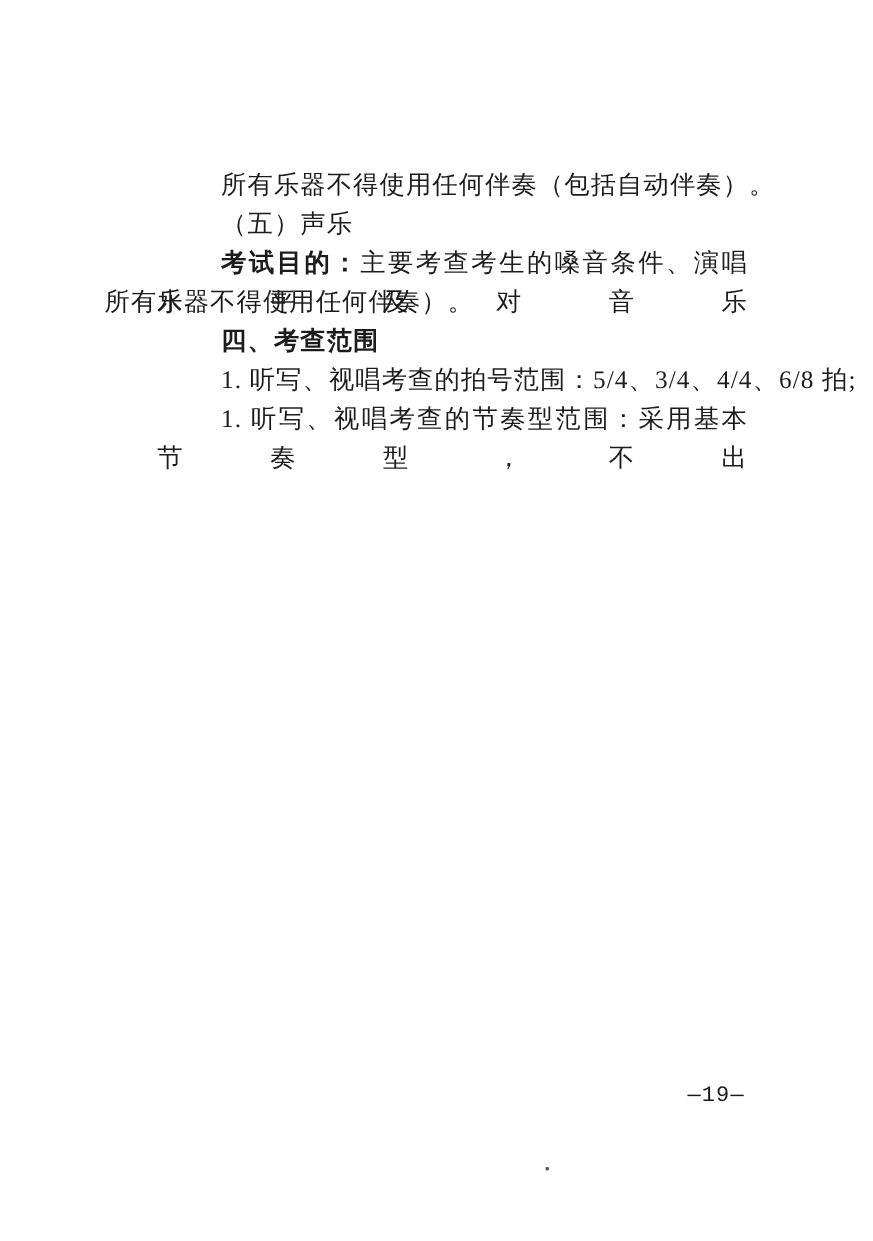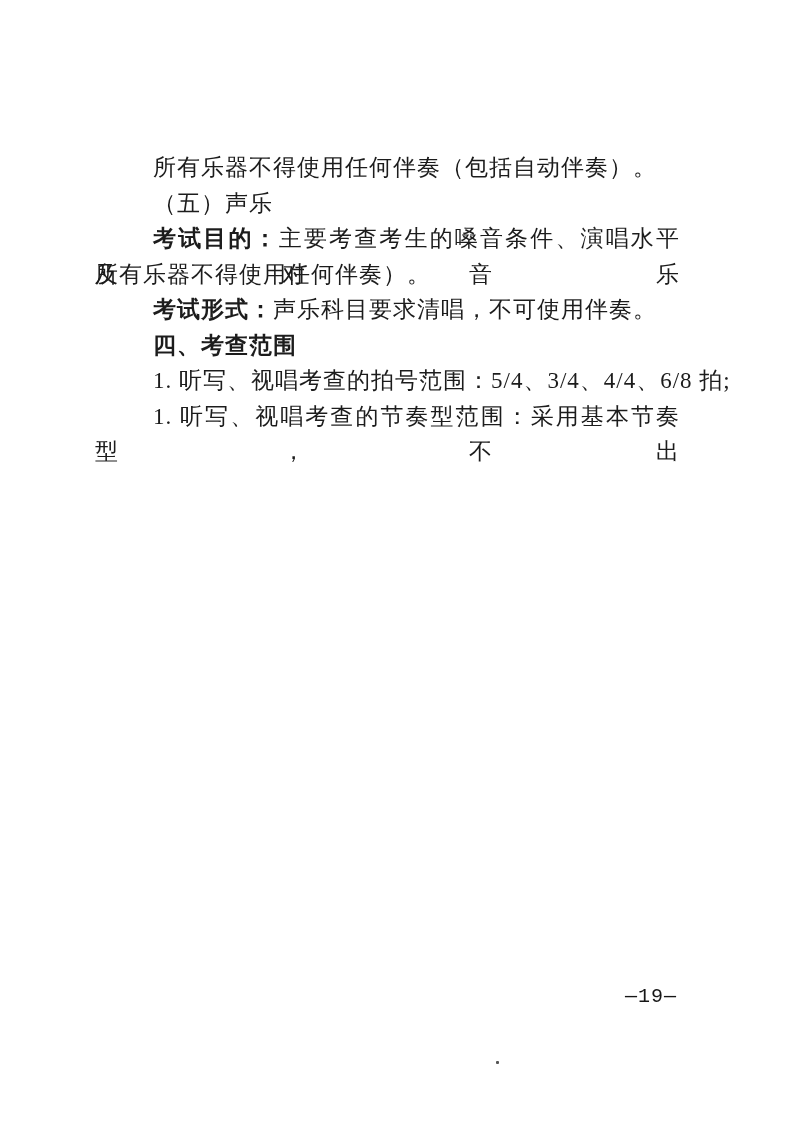--- a/index.html
+++ b/index.html
@@ -28,20 +28,21 @@
     font-size: 23px;
     line-height: 35.5px;
     letter-spacing: 1px;
     white-space: nowrap;
   }
   .line {
     height: 35.5px;
   }
   .line.indent {
     text-indent: 58px;
+    margin-left: 48px;
   }
   .line.fill {
     white-space: normal;
     text-align: justify;
     text-align-last: justify;
     text-justify: inter-character;
   }
   .para-label {
     font-weight: 700;
   }
@@ -67,21 +68,20 @@
 </head>
 <body>
 
 <main class="page">
 
   <div class="text-block" id="text-block">
       <div class="line indent"><span>所有乐器不得使用任何伴奏（包括自动伴奏）。</span></div>
       <div class="line indent"><span>（五）声乐</span></div>
       <div class="line indent fill"><span class="para-label">考试目的：</span><span>主要考查考生的嗓音条件、演唱水平及对音乐</span></div>
       <div class="line"><span>所有乐器不得使用任何伴奏）。</span></div>
-      <div class="line indent"><span class="para-label">考试形式：</span><span>声乐科目要求清唱，不可使用伴奏。</span></div>
       <div class="line indent"><span class="para-label">四、考查范围</span></div>
       <div class="line indent"><span>1. 听写、视唱考查的拍号范围：5/4、3/4、4/4、6/8 拍;</span></div>
       <div class="line indent fill"><span>1. 听写、视唱考查的节奏型范围：采用基本节奏型，不出</span></div>
     </div>
 
   <div class="page-number">—19—</div>
 
   <div class="scan-dot"></div>
 
 </main>

